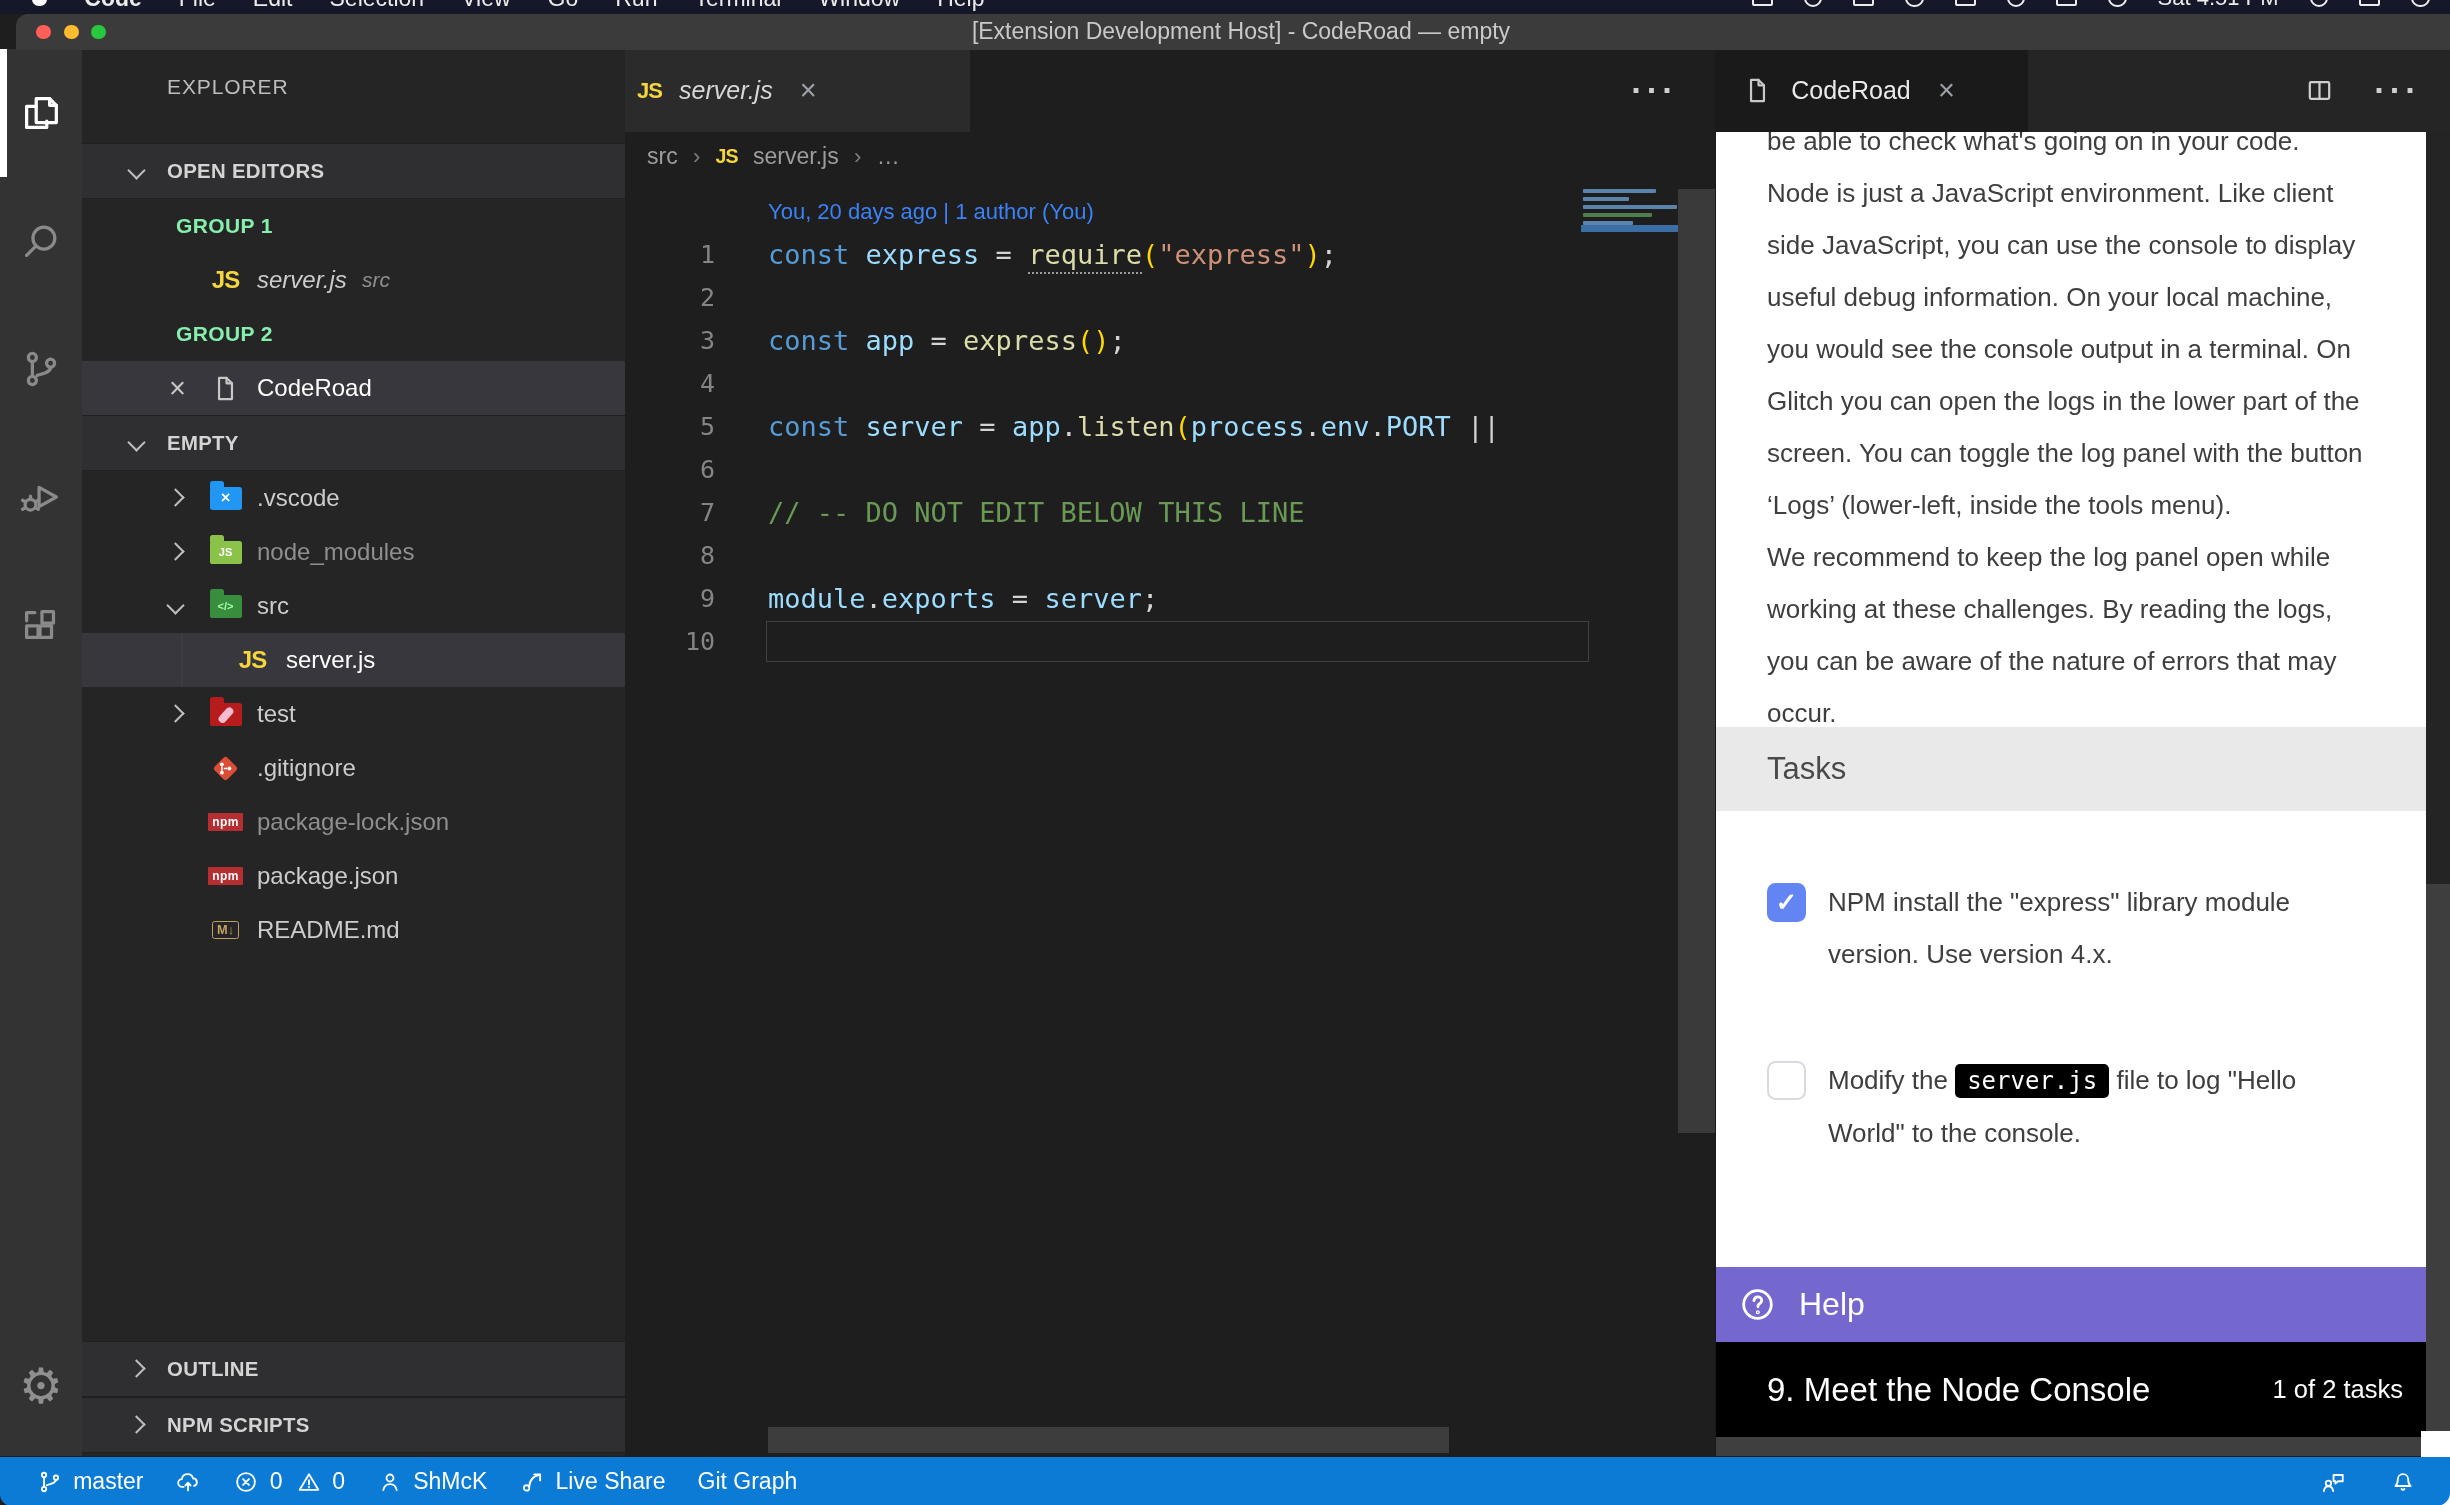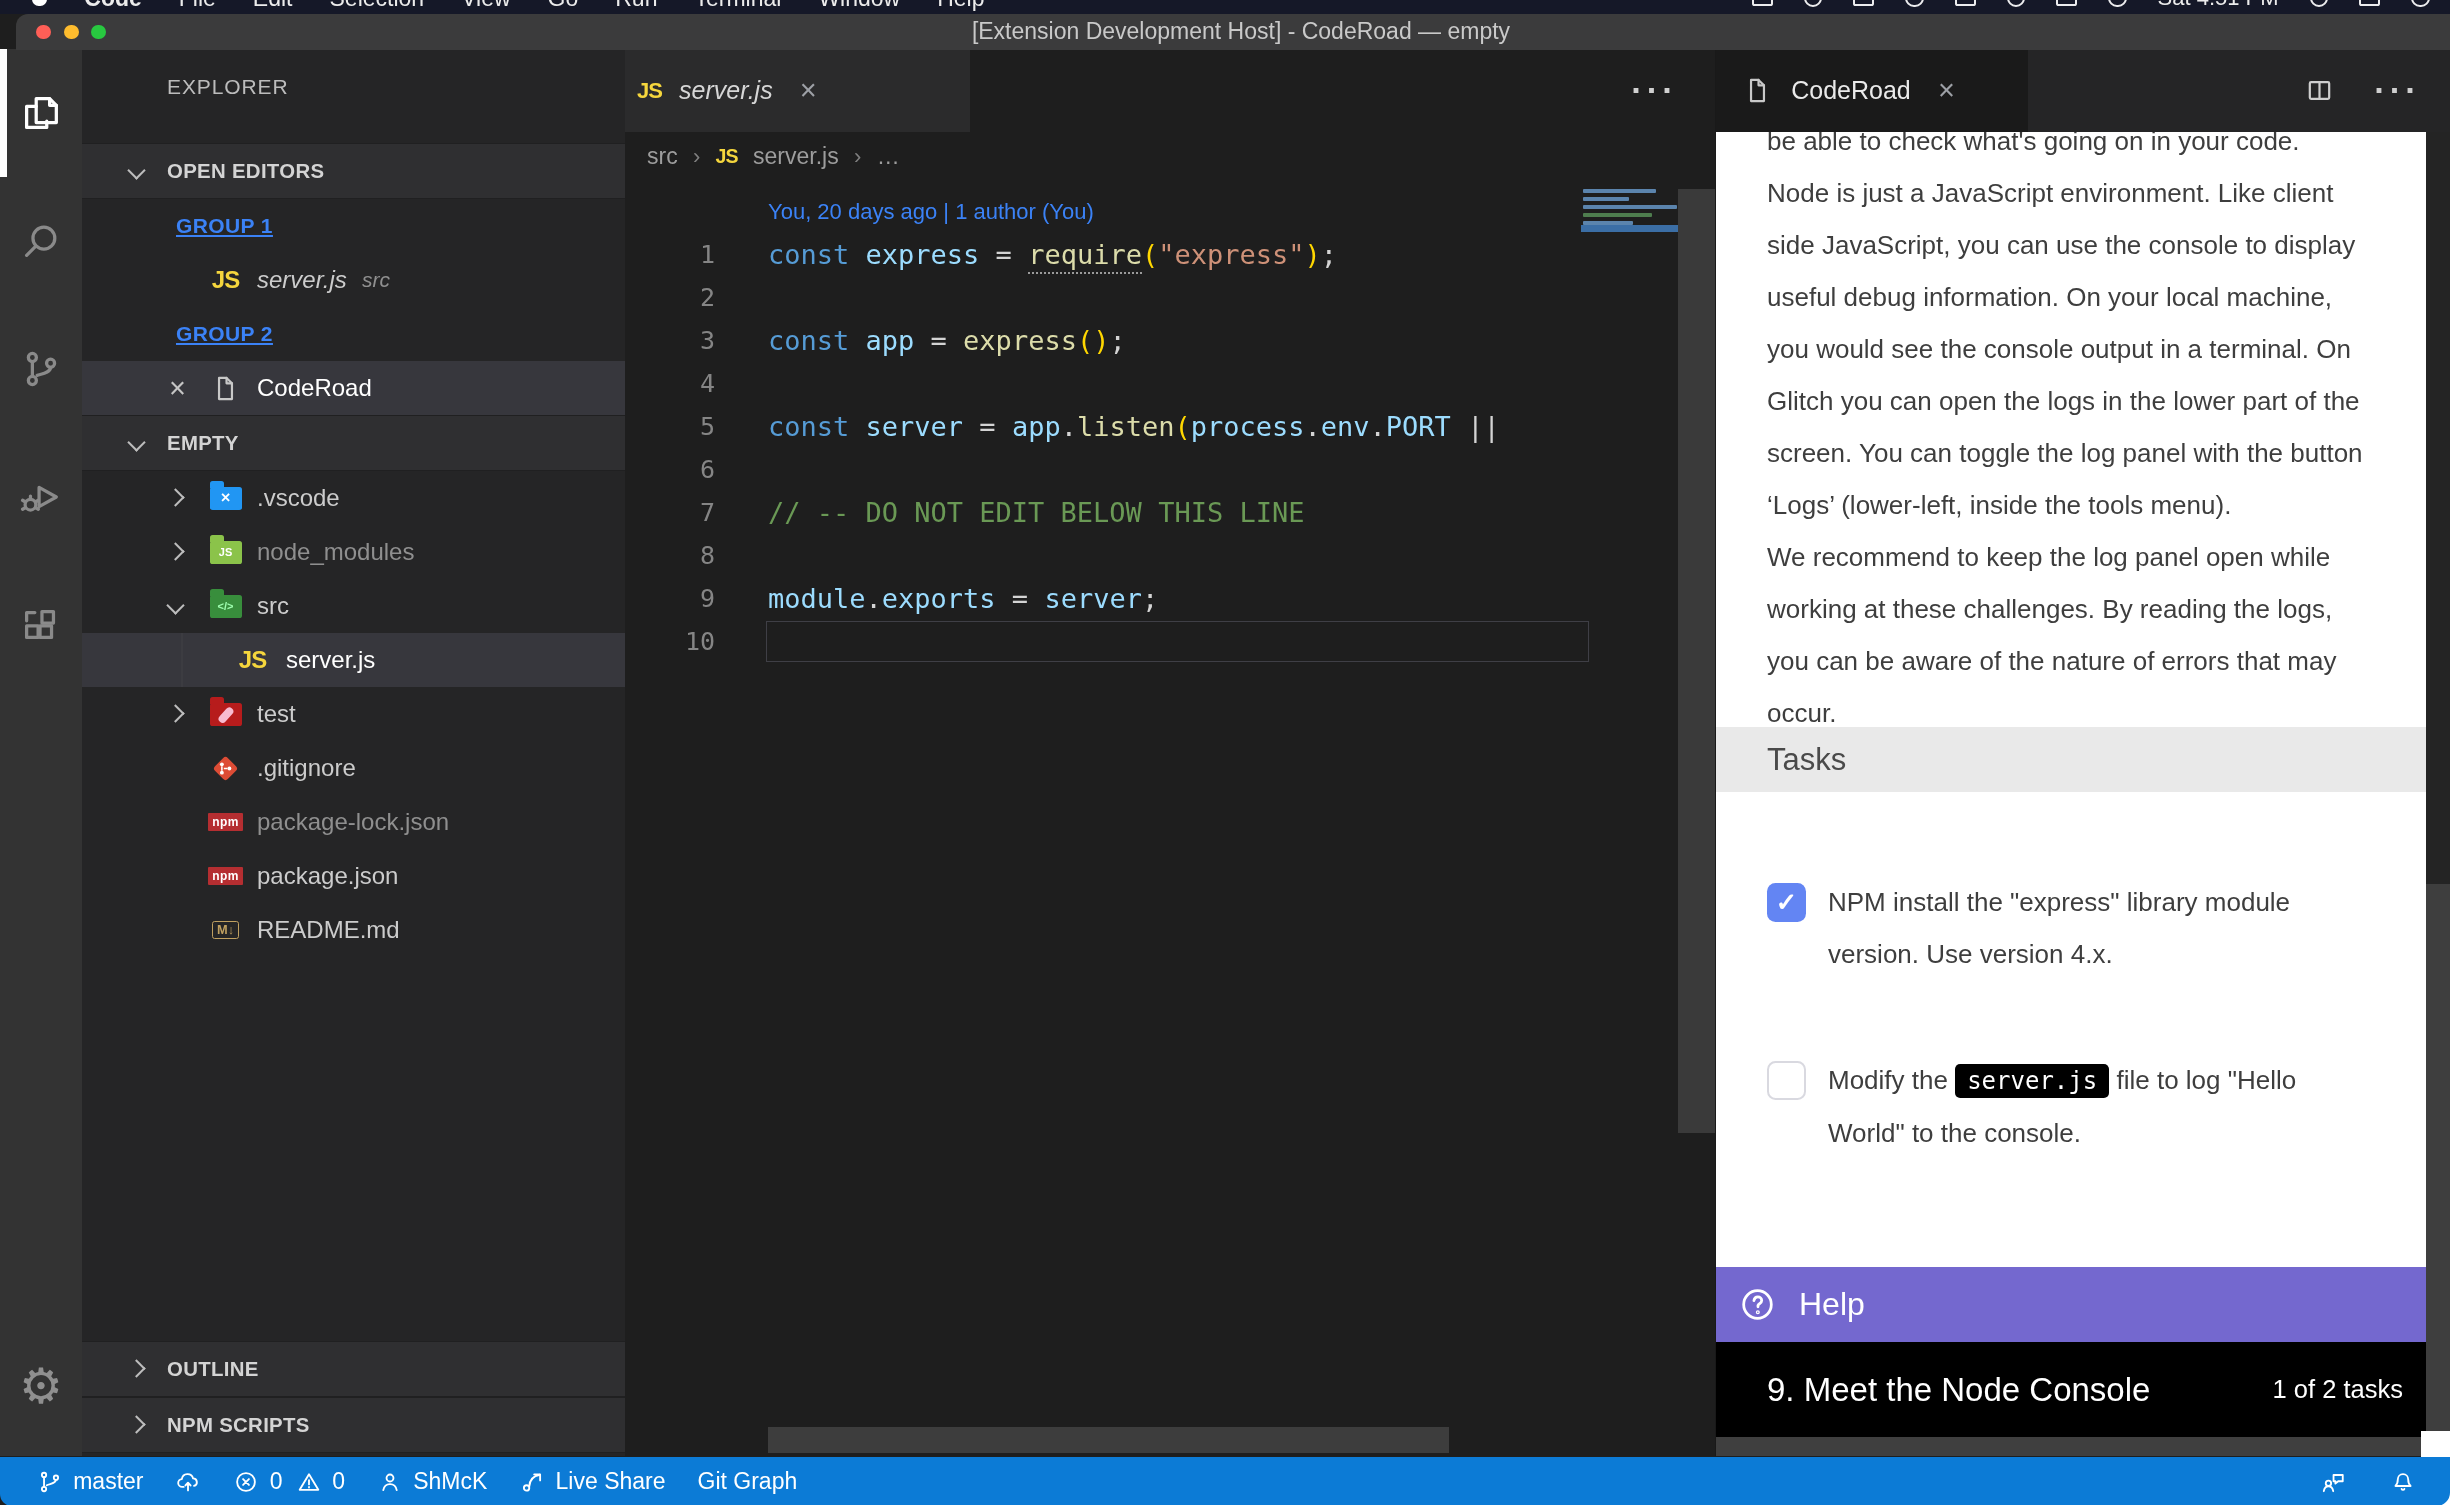--- a/index.html
+++ b/index.html
@@ -41,21 +41,21 @@
   .sidebar{position:absolute;left:82px;top:49px;width:524px;height:1407px;background:#252526;color:#cccccc;z-index:4;padding-left:19px;}
   .exp-title{position:absolute;top:25.5px;left:85px;font-size:21px;color:#bcbcbc;letter-spacing:0.9px;}
   .exp-rows{position:absolute;top:94px;left:0;width:100%;}
   .exp-bottom{position:absolute;top:1292px;left:0;width:100%;}
   .row{position:relative;height:54px;font-size:24px;}
   .row.header{background:#2f2f31;border-top:0.9px solid #202021;border-bottom:0.9px solid #202021;}
   .row.selected{background:#37373d;}
   .hdr-label{position:absolute;left:85px;top:0;height:54px;display:flex;align-items:center;
     font-weight:700;font-size:20.4px;letter-spacing:0.3px;color:#d4d4d4;}
   .grp-label{position:absolute;left:94px;top:0;height:54px;display:flex;align-items:center;
-    font-weight:700;font-size:21px;letter-spacing:0.4px;color:#3b82f6;text-decoration:underline;}
+    font-weight:700;font-size:21px;letter-spacing:0.4px;color:#86efac;}
   .chev{width:11px;height:11px;border-right:2.1px solid #bdbdbd;border-bottom:2.1px solid #bdbdbd;display:inline-block;}
   .chev.right{transform:rotate(-45deg);}
   .chev.down{transform:rotate(45deg);}
   .cell-chev-h{position:absolute;left:48px;top:20.4px;}
   .cell-chev{position:absolute;left:87px;top:20.4px;}
   .cell-close{position:absolute;left:87px;top:0;height:54px;display:flex;align-items:center;
     color:#c5c5c5;font-size:29px;}
   .cell-icon{position:absolute;left:124px;top:0;height:54px;width:39px;display:flex;align-items:center;justify-content:center;}
   .cell-icon.nested{left:151px;}
   .cell-label{position:absolute;left:175px;top:0;height:54px;display:flex;align-items:center;white-space:nowrap;}
@@ -116,21 +116,21 @@
   .ptab{width:286px;background:#1a1a1a;display:flex;align-items:center;padding-left:25.5px;gap:18.7px;color:#c8c8c8;}
   .ptab-label{color:#eaeaea;font-size:25px;}
   .ptab .tab-close{margin-left:8.5px;}
   .panel-actions{margin-left:auto;display:flex;align-items:center;gap:39px;padding-right:29px;color:#cfcfcf;}
   .pa-svg{width:31px;height:31px;}
   .pa-dots{font-size:34px;font-weight:700;letter-spacing:4.3px;}
 
   .webview{position:absolute;top:83px;left:0;width:711px;bottom:0;background:#ffffff;overflow:hidden;}
   .wv-text{position:absolute;top:-17px;left:51px;width:601px;font-size:26px;line-height:52px;color:#3e3e3e;}
   .wv-text p{margin:0;}
-  .tasks-band{position:absolute;top:595px;left:0;width:100%;height:65px;background:#e9e9e9;display:flex;
+  .tasks-band{position:absolute;top:595px;left:0;width:100%;height:84px;background:#e9e9e9;display:flex;
     align-items:center;padding-left:51px;box-sizing:border-box;font-size:31px;color:#4a4a4a;}
   .task{position:absolute;left:51px;width:609px;display:flex;align-items:flex-start;}
   .cb{flex:none;width:39px;height:39px;border-radius:8.5px;margin-top:6.8px;box-sizing:border-box;}
   .cb.checked{display:flex;align-items:center;justify-content:center;color:#fff;font-size:25.5px;font-weight:700;}
   .cb.un{background:#fff;border:2.6px solid #d9d9e0;}
   .task-text{margin-left:22px;font-size:26px;line-height:52px;color:#3e3e3e;}
   .code-chip{background:#000;color:#fff;font-family:"DejaVu Sans Mono",monospace;font-size:24px;
     padding:2.6px 12px;border-radius:5.1px;}
   .help-band{position:absolute;top:1135px;left:0;width:100%;height:75px;color:#fff;display:flex;
     align-items:center;padding-left:22px;gap:22px;box-sizing:border-box;font-size:32px;}

